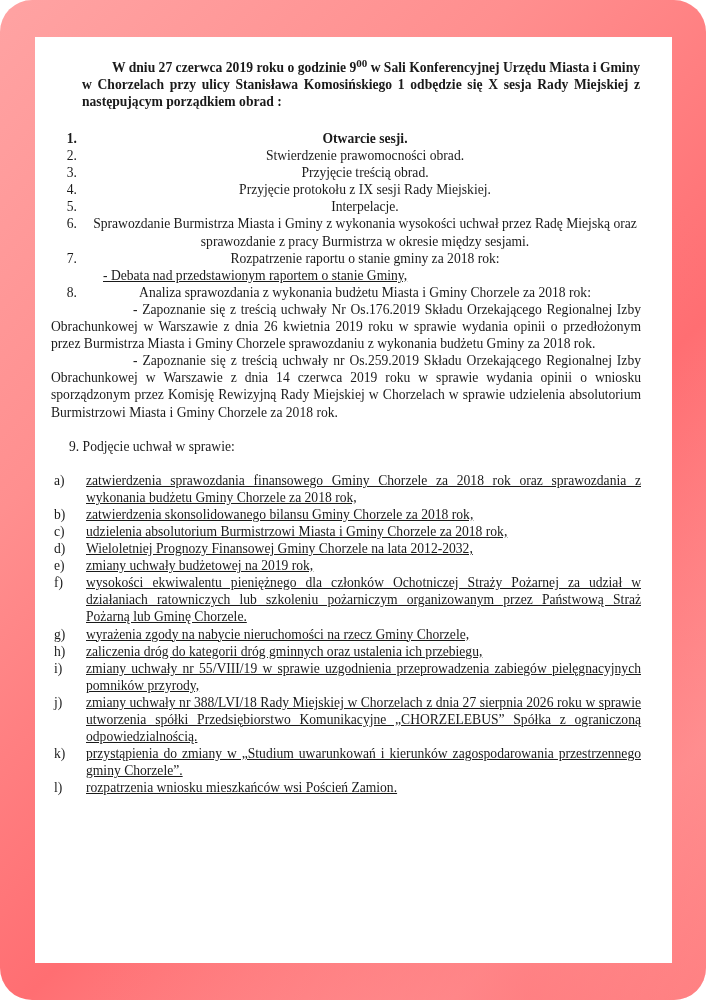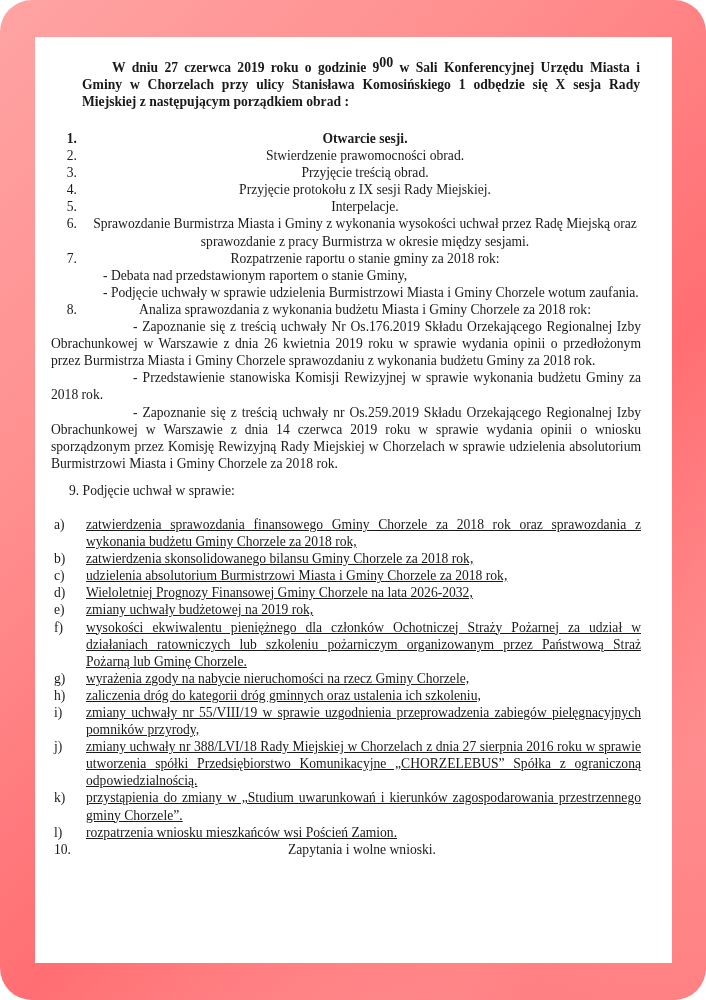--- a/index.html
+++ b/index.html
@@ -15,29 +15,29 @@
     }
     .page {
       position: absolute; left: 35px; top: 37px; width: 637px; height: 926px;
       background: #ffffff; z-index: 1;
       font-family: "Liberation Serif", serif; font-size: 13.6px; color: #1a1a1a; line-height: 17.1px;
     }
     .intro {
       position: absolute; left: 47px; top: 22px; width: 558px;
       font-weight: bold; text-align: justify; text-indent: 30px;
     }
-    .intro sup { font-size: 14px; vertical-align: 5px; line-height: 0; }
+    .intro sup { font-size: 11px; vertical-align: 5px; line-height: 0; }
     .list { position: absolute; left: 16px; top: 93px; width: 590px; }
     .row { display: flex; }
     .num { width: 38px; text-align: right; padding-right: 12px; box-sizing: border-box; flex: 0 0 auto; }
     .txt { flex: 1; text-align: center; }
     .bold { font-weight: bold; }
-    .sub { padding-left: 52px; }
+    .sub { padding-left: 52px; text-decoration: underline; }
     .para { text-align: justify; }
-    .item9 { margin-top: 10px; padding-left: 18px; }
+    .item9 { margin-top: 17px; padding-left: 18px; }
     .alist { margin-top: 17px; }
     .arow { display: flex; }
     .alab { width: 35px; flex: 0 0 auto; text-align: left; padding-left: 3px; box-sizing: border-box; }
     .atxt { flex: 1; text-align: justify; text-decoration: underline; }
     .tail .num { width: 32px; text-align: left; padding-left: 3px; padding-right: 0; }
   </style>
 </head>
 <body>
 
 <div class="frame"></div>
@@ -68,82 +68,76 @@
       </div>
     <div class="row">
         <span class="num">6.</span>
         <span class="txt">Sprawozdanie Burmistrza Miasta i Gminy z wykonania wysokości uchwał przez Radę Miejską oraz sprawozdanie z pracy Burmistrza w okresie między sesjami.</span>
       </div>
     <div class="row">
         <span class="num">7.</span>
         <span class="txt">Rozpatrzenie raportu o stanie gminy za 2018 rok:</span>
       </div>
     <div class="sub">- Debata nad przedstawionym raportem o stanie Gminy,</div>
-    <div class="sub">- Podjęcie uchwały w sprawie udzielenia Burmistrzowi Miasta i Gminy Chorzele wotum zaufania.</div>
     <div class="row">
         <span class="num">8.</span>
         <span class="txt">Analiza sprawozdania z wykonania budżetu Miasta i Gminy Chorzele za 2018 rok:</span>
       </div>
     <div class="para" style="text-indent:82px;">- Zapoznanie się z treścią uchwały Nr Os.176.2019 Składu Orzekającego Regionalnej Izby Obrachunkowej w Warszawie z dnia 26 kwietnia 2019 roku w sprawie wydania opinii o przedłożonym przez Burmistrza Miasta i Gminy Chorzele sprawozdaniu z wykonania budżetu Gminy za 2018 rok.</div>
-    <div class="para" style="text-indent:82px;">- Przedstawienie stanowiska Komisji Rewizyjnej w sprawie wykonania budżetu Gminy za 2018 rok.</div>
     <div class="para" style="text-indent:82px;">- Zapoznanie się z treścią uchwały nr Os.259.2019 Składu Orzekającego Regionalnej Izby Obrachunkowej w Warszawie z dnia 14 czerwca 2019 roku w sprawie wydania opinii o wniosku sporządzonym przez Komisję Rewizyjną Rady Miejskiej w Chorzelach w sprawie udzielenia absolutorium Burmistrzowi Miasta i Gminy Chorzele za 2018 rok.</div>
 
     <div class="item9"><span>9.</span> <span>Podjęcie uchwał w sprawie:</span></div>
 
     <div class="alist">
       <div class="arow">
           <span class="alab">a)</span>
           <span class="atxt">zatwierdzenia sprawozdania finansowego Gminy Chorzele za 2018 rok oraz sprawozdania z wykonania budżetu Gminy Chorzele za 2018 rok,</span>
         </div>
       <div class="arow">
           <span class="alab">b)</span>
           <span class="atxt">zatwierdzenia skonsolidowanego bilansu Gminy Chorzele za 2018 rok,</span>
         </div>
       <div class="arow">
           <span class="alab">c)</span>
           <span class="atxt">udzielenia absolutorium Burmistrzowi Miasta i Gminy Chorzele za 2018 rok,</span>
         </div>
       <div class="arow">
           <span class="alab">d)</span>
-          <span class="atxt">Wieloletniej Prognozy Finansowej Gminy Chorzele na lata 2026-2032,</span>
+          <span class="atxt">Wieloletniej Prognozy Finansowej Gminy Chorzele na lata 2012-2032,</span>
         </div>
       <div class="arow">
           <span class="alab">e)</span>
           <span class="atxt">zmiany uchwały budżetowej na 2019 rok,</span>
         </div>
       <div class="arow">
           <span class="alab">f)</span>
           <span class="atxt">wysokości ekwiwalentu pieniężnego dla członków Ochotniczej Straży Pożarnej  za udział w działaniach ratowniczych lub szkoleniu pożarniczym organizowanym przez Państwową Straż Pożarną lub Gminę Chorzele.</span>
         </div>
       <div class="arow">
           <span class="alab">g)</span>
           <span class="atxt">wyrażenia zgody na nabycie nieruchomości na rzecz Gminy Chorzele,</span>
         </div>
       <div class="arow">
           <span class="alab">h)</span>
-          <span class="atxt">zaliczenia dróg do kategorii dróg gminnych oraz ustalenia ich szkoleniu,</span>
+          <span class="atxt">zaliczenia dróg do kategorii dróg gminnych oraz ustalenia ich przebiegu,</span>
         </div>
       <div class="arow">
           <span class="alab">i)</span>
           <span class="atxt">zmiany uchwały nr 55/VIII/19 w sprawie uzgodnienia przeprowadzenia zabiegów pielęgnacyjnych pomników przyrody,</span>
         </div>
       <div class="arow">
           <span class="alab">j)</span>
-          <span class="atxt">zmiany uchwały nr 388/LVI/18 Rady Miejskiej w Chorzelach z dnia 27 sierpnia 2016 roku w sprawie utworzenia spółki Przedsiębiorstwo Komunikacyjne „CHORZELEBUS” Spółka z ograniczoną odpowiedzialnością.</span>
+          <span class="atxt">zmiany uchwały nr 388/LVI/18 Rady Miejskiej w Chorzelach z dnia 27 sierpnia 2026 roku w sprawie utworzenia spółki Przedsiębiorstwo Komunikacyjne „CHORZELEBUS” Spółka z ograniczoną odpowiedzialnością.</span>
         </div>
       <div class="arow">
           <span class="alab">k)</span>
           <span class="atxt">przystąpienia  do zmiany w „Studium uwarunkowań i kierunków zagospodarowania przestrzennego gminy Chorzele”.</span>
         </div>
       <div class="arow">
           <span class="alab">l)</span>
           <span class="atxt">rozpatrzenia wniosku mieszkańców wsi Poścień Zamion.</span>
         </div>
     </div>
 
     <div class="tail">
-      <div class="row">
-          <span class="num">10.</span>
-          <span class="txt">Zapytania i wolne wnioski.</span>
-        </div>
     </div>
   </div>
 </div>
 
 </body></html>

